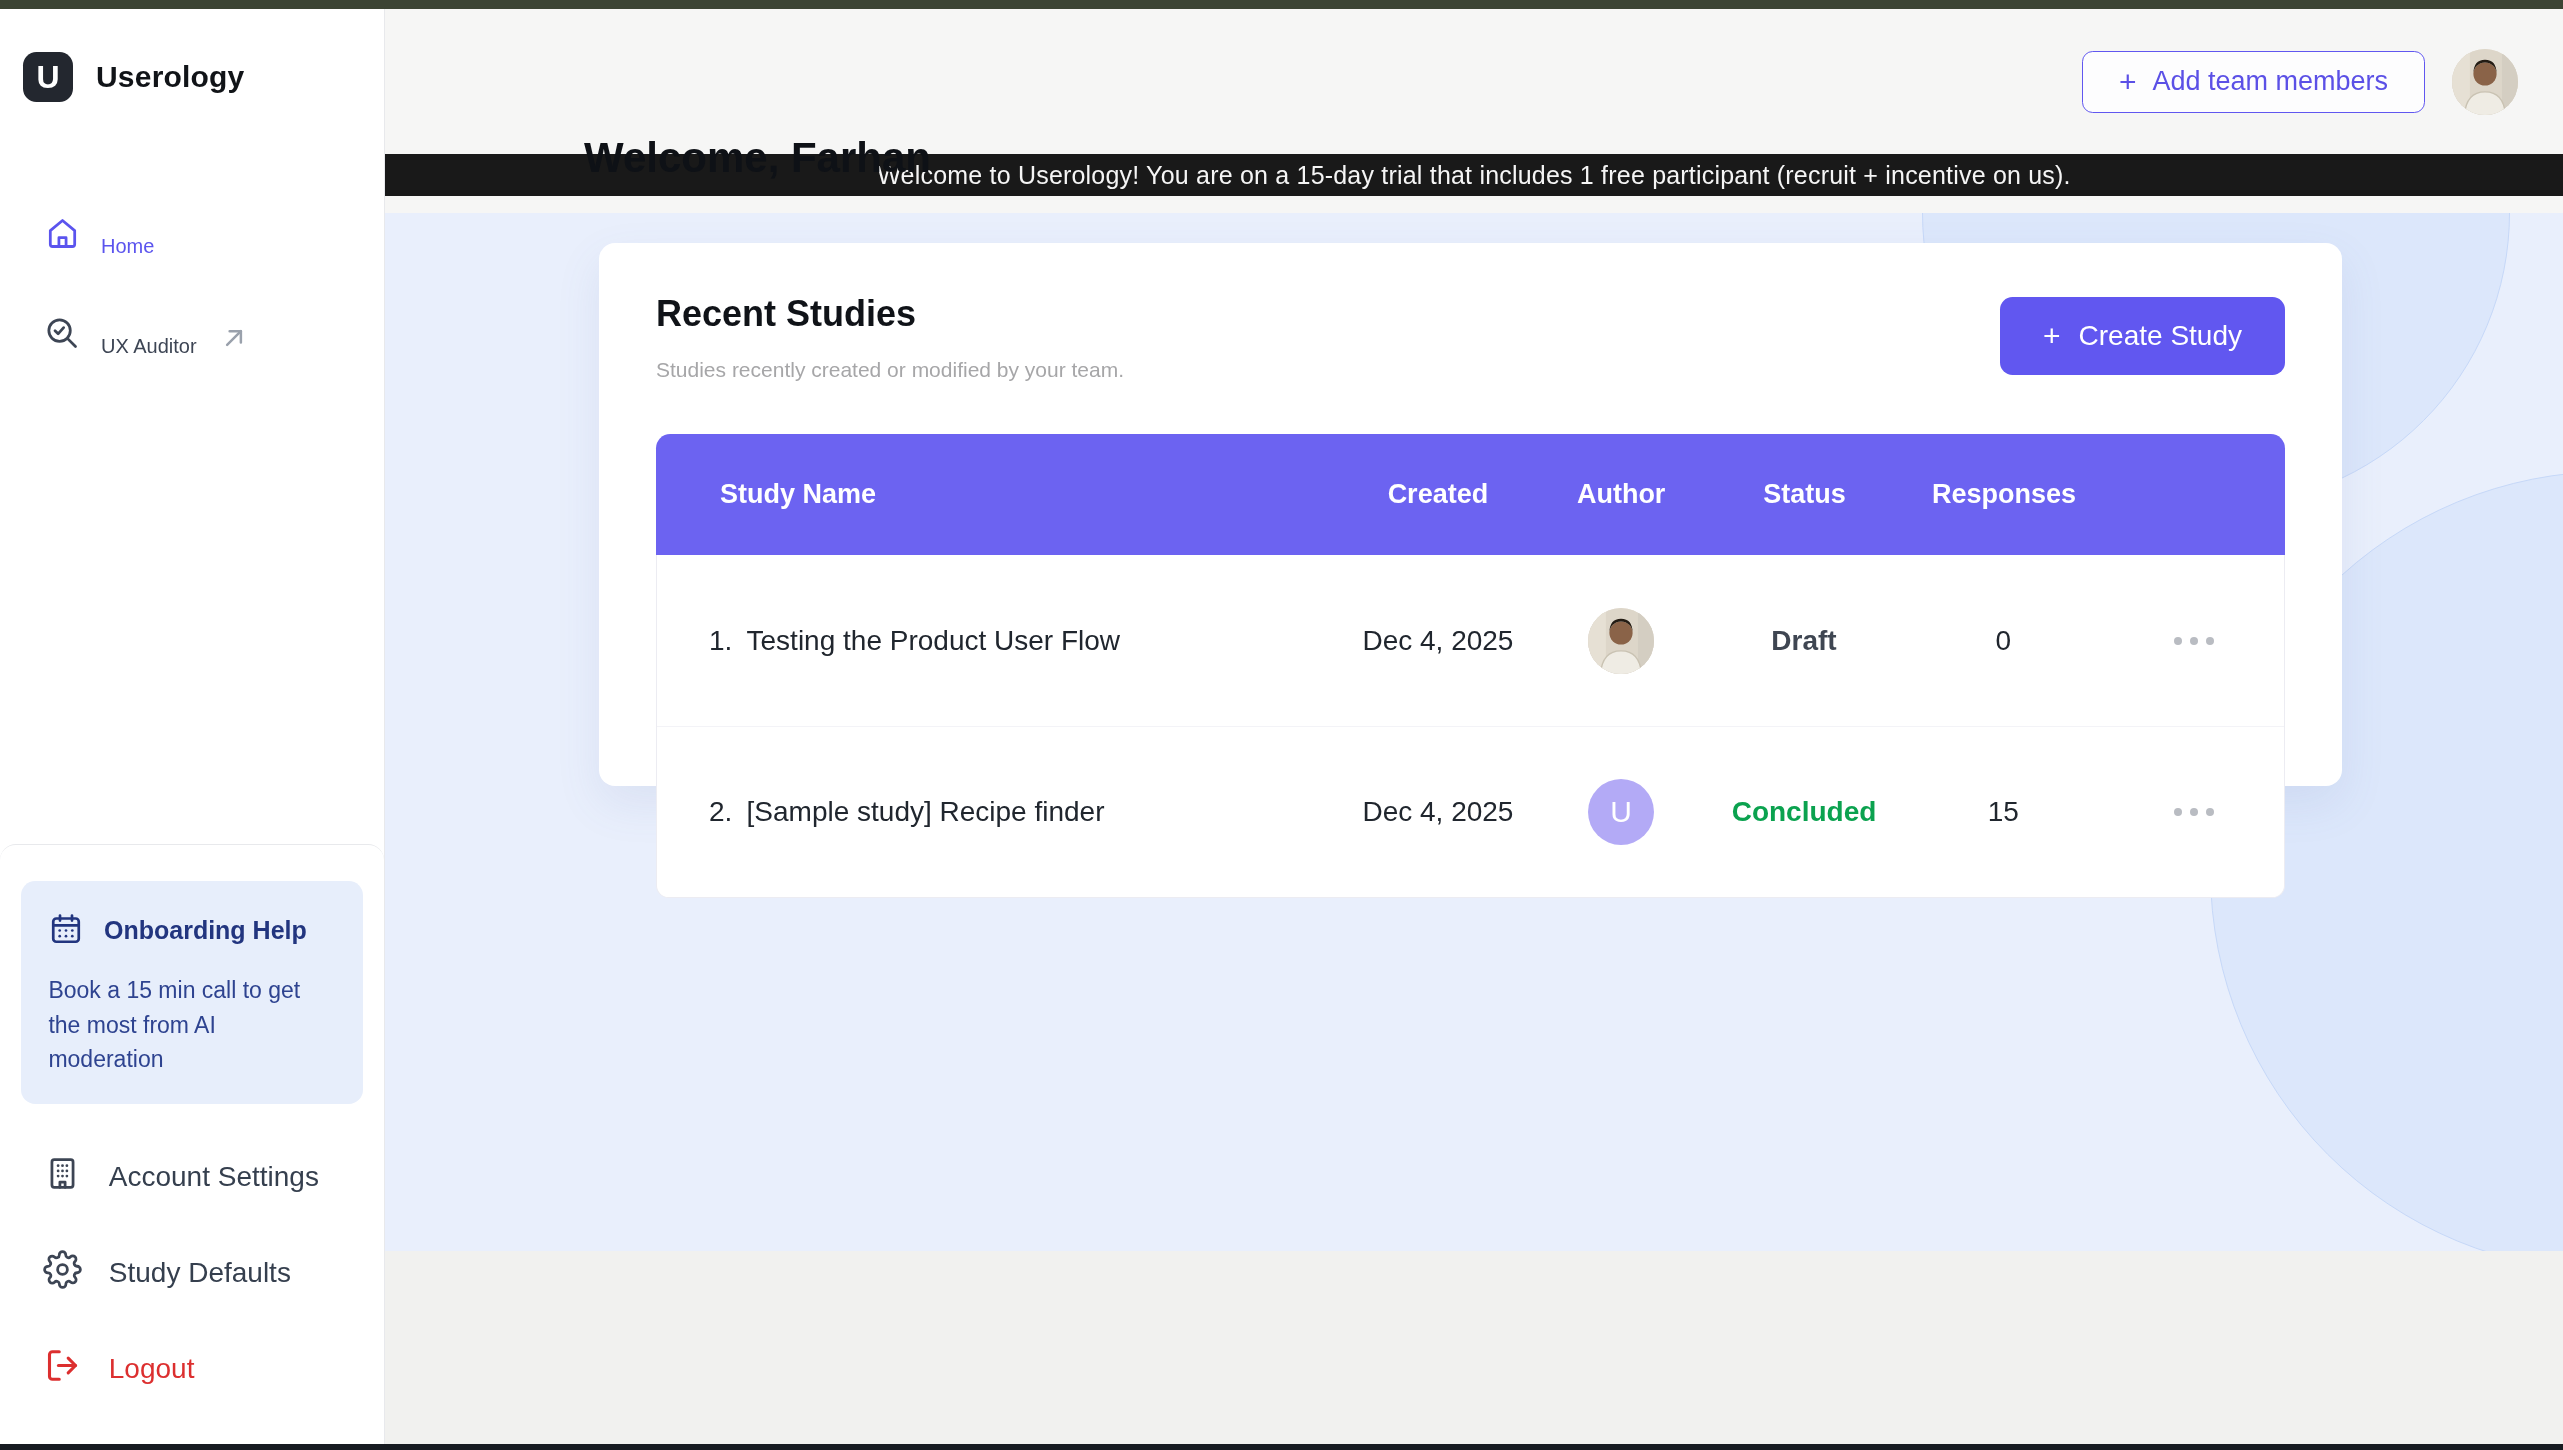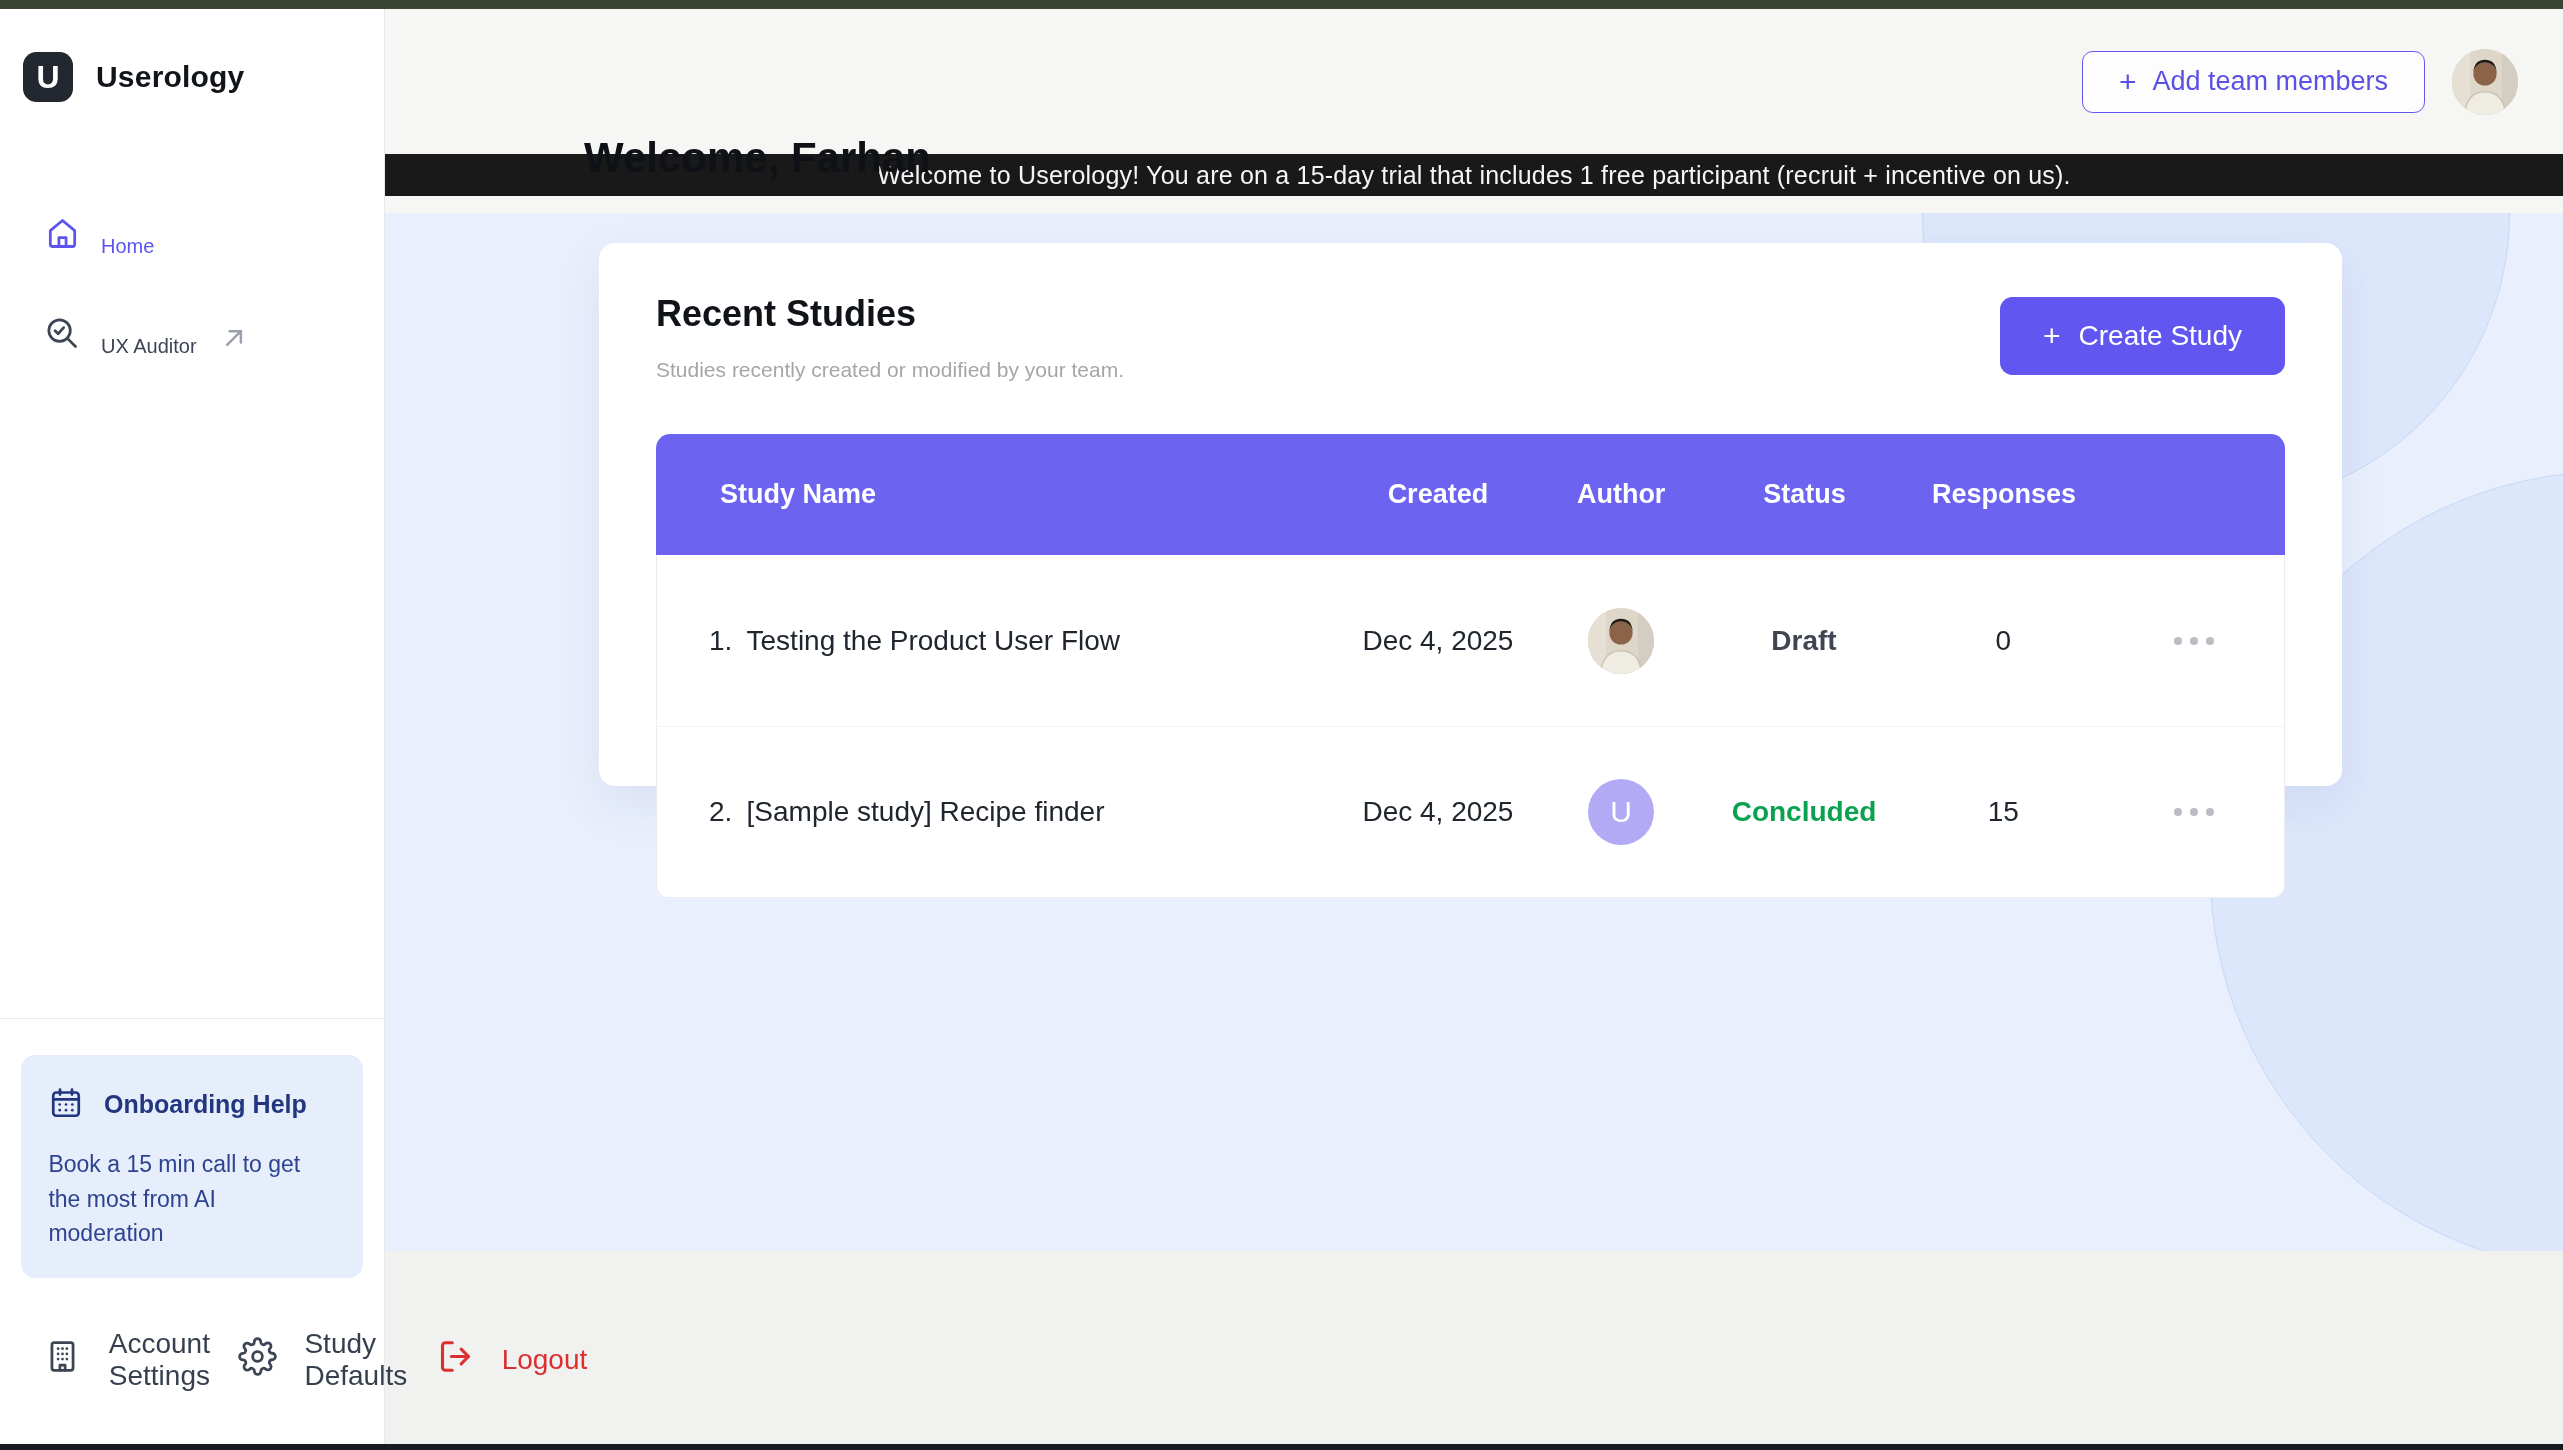--- a/index.html
+++ b/index.html
@@ -30,30 +30,30 @@
     display:flex; align-items:flex-end; gap:19px; padding:25px 18px 25px 43px;
     font-size:20px; color:#3d4554; cursor:pointer; line-height:1.55;
   }
   .nav-item svg{ width:39px; height:39px; flex:0 0 auto; margin-top:1.8px;}
   .nav-item.active{ color:#5b54ee; }
   .nav-item .ext-arrow{ color:#9aa1ac; margin-left:3.6px;}
   .nav-item .ext-arrow svg{ width:30px; height:30px;}
   .nav-label{ max-width:205px; }
 
   .sidebar-bottom{
-    margin-top:auto; border-top:1.8px solid #e8e9ec; padding:36px 21.4px 27px 21.4px;
+    margin-top:auto; border-top:1.8px solid #e8e9ec; padding:36px 21.4px 27px 21.4px;border-radius:16px;
   }
   .onboarding-box{
     background:#e7eefb; border-radius:14.2px; padding:30px 23px 27px 27px; cursor:pointer;
   }
   .onboarding-title-row{ display:flex; align-items:center; gap:19.6px; color:#22357f; }
   .onboarding-title-row svg{ width:36px; height:36px; }
   .onboarding-title{ font-size:25px; font-weight:bold; }
   .onboarding-body{ margin-top:23px; font-size:23px; line-height:1.5; color:#2e4390; max-width:276px;}
-  .bottom-nav{ margin-top:25px; display:flex; flex-direction:row;}
+  .bottom-nav{ margin-top:25px; display:flex; flex-direction:column;}
   .bottom-item{
     display:flex; align-items:center; gap:27px; padding:25px 7.1px 25px 21.4px;
     font-size:28px; color:#353f4e; cursor:pointer;
   }
   .bottom-item svg{ width:39px; height:39px;}
   .bottom-item.logout{ color:#dc2f2f; }
 
   
   .main{ position:absolute; left:385px; top:9px; right:0; bottom:6.2px; background:#f6f6f5; }
   .topbar{

